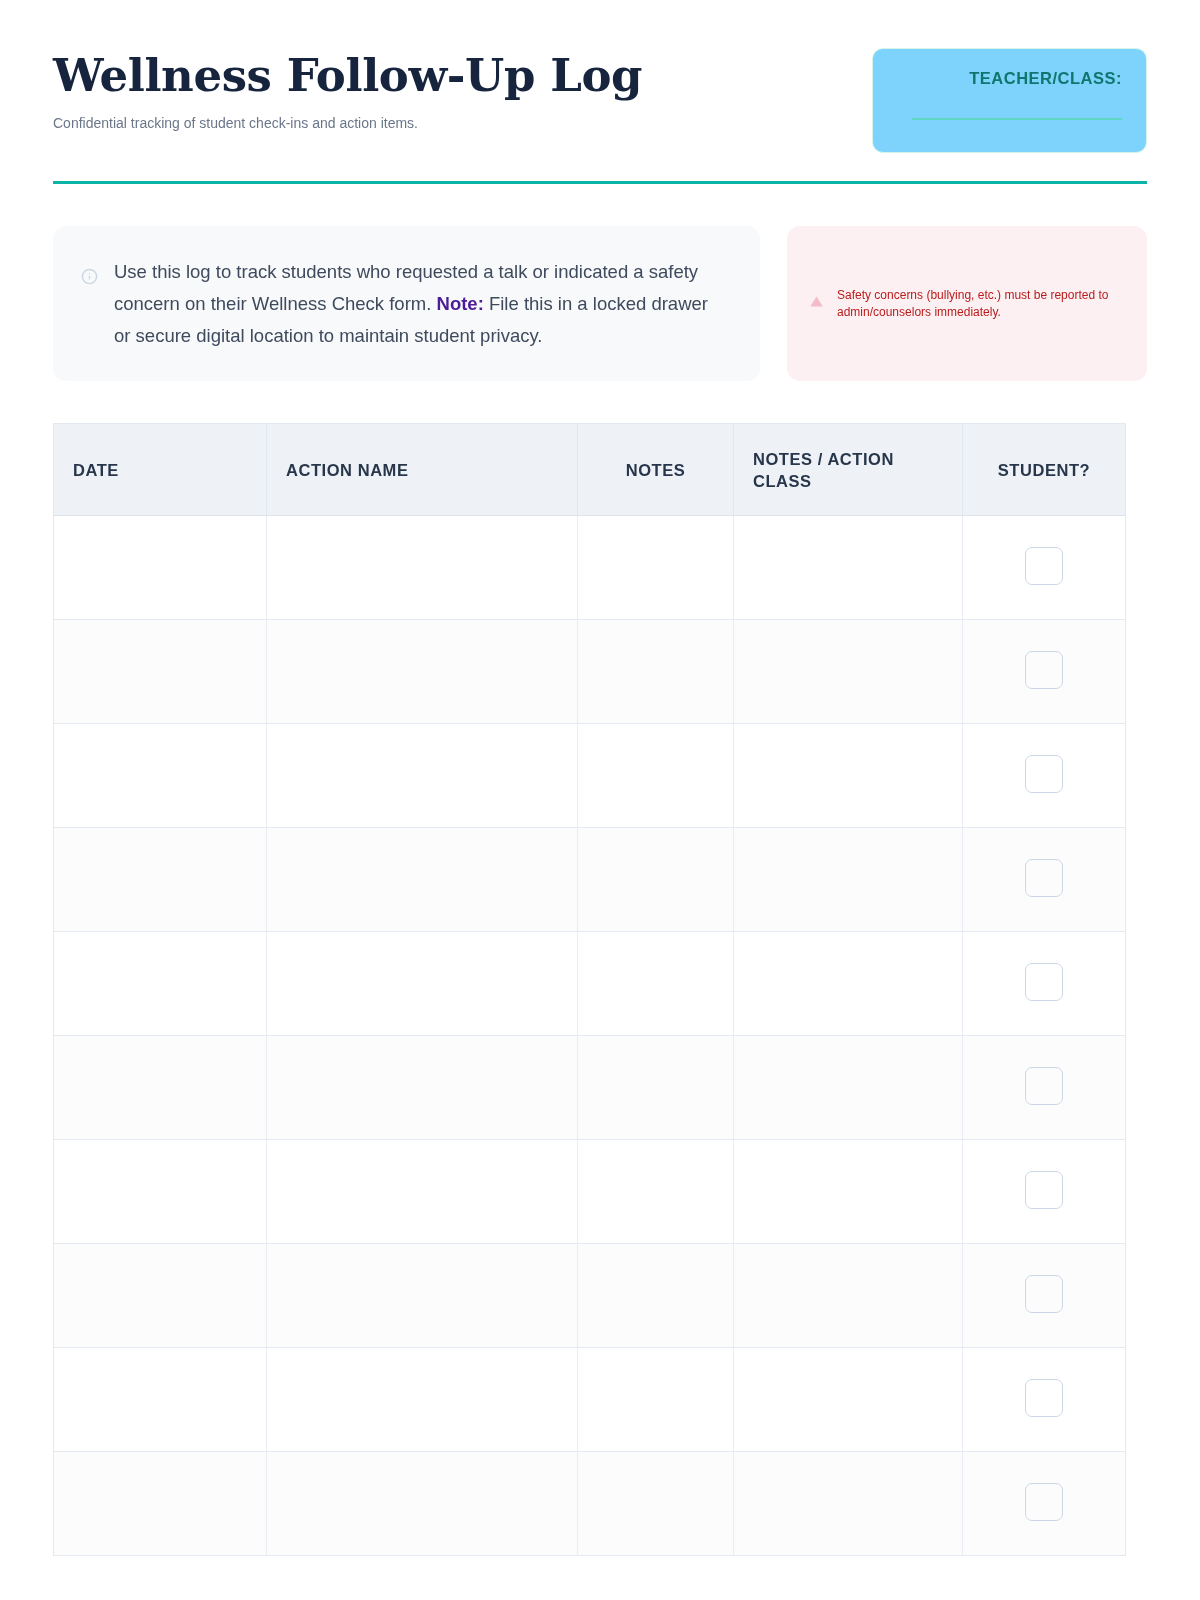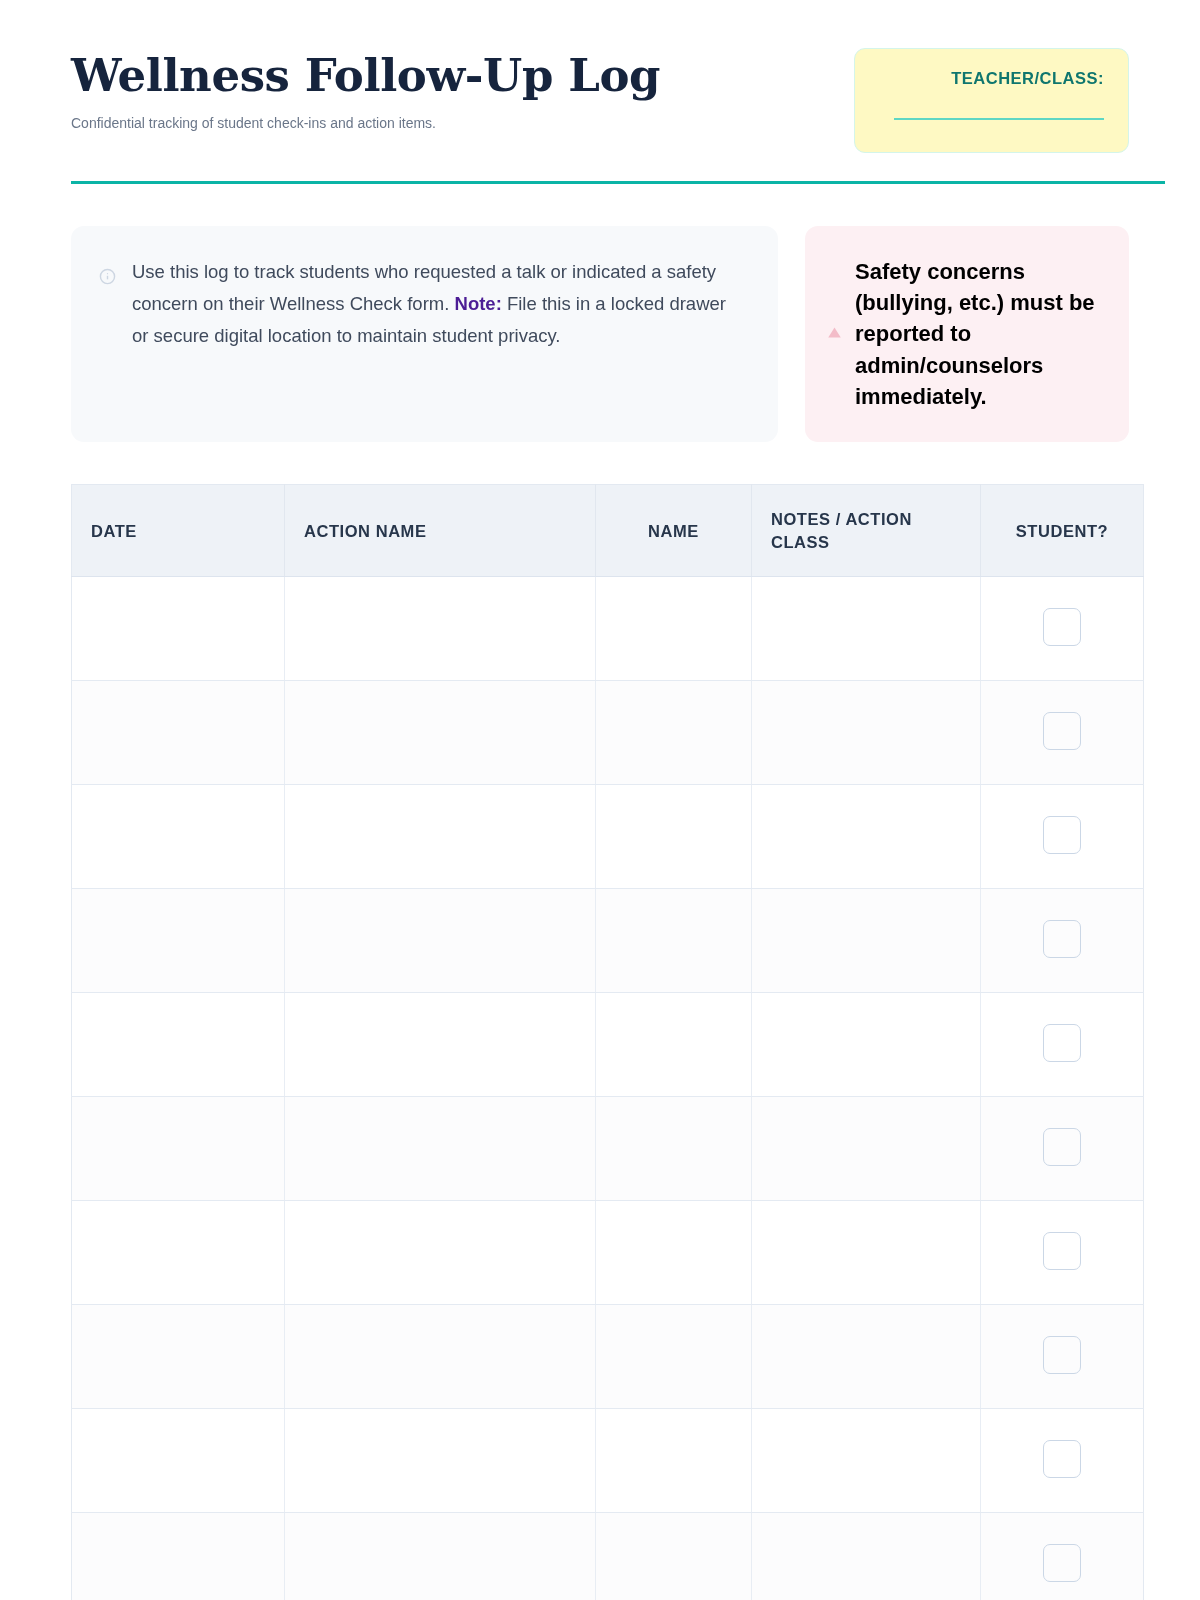--- a/index.html
+++ b/index.html
@@ -9,21 +9,21 @@
     height: 1600px;
     background: #ffffff;
     font-family: "Liberation Sans", sans-serif;
     overflow: hidden;
   }
 
   .page {
     position: relative;
     width: 1200px;
     height: 1148px;
-    padding: 0 71px;
+    padding: 0 53px;
   }
 
   
   .header {
     display: flex;
     align-items: flex-start;
     justify-content: space-between;
     padding-top: 48px;
   }
 
@@ -42,21 +42,21 @@
     margin-top: 13px;
     font-size: 14px;
     font-weight: 400;
     line-height: 1.3;
     color: #6a7689;
   }
 
   .teacher-box {
     width: 275px;
     min-height: 105px;
-    background: #fef9c3;
+    background: #7dd3fc;
     border: 1px solid #d4f5ea;
     border-radius: 11px;
     padding: 20px 24px 18px 24px;
     display: flex;
     flex-direction: column;
     align-items: flex-end;
   }
 
   .teacher-label {
     font-size: 16.5px;
@@ -120,24 +120,24 @@
     gap: 13px;
     align-items: center;
   }
 
   .warn-icon {
     flex: 0 0 auto;
     color: #f3bcc8;
   }
 
   .warn-text {
-    font-size: 22px;
-    font-weight: 700;
+    font-size: 12px;
+    font-weight: 400;
     line-height: 1.42;
-    color: #000000;
+    color: #b91c1c;
   }
 
   
   .log-table {
     margin-top: 42px;
     width: 1072px;
     border-collapse: collapse;
     border: 1px solid #e3e9f1;
     border-radius: 5px;
     table-layout: fixed;
@@ -238,21 +238,21 @@
       <col class="col-date">
       <col class="col-student">
       <col class="col-mood">
       <col class="col-notes">
       <col class="col-resolved">
     </colgroup>
     <thead>
       <tr>
         <th>DATE</th>
         <th>ACTION NAME</th>
-        <th class="center">NAME</th>
+        <th class="center">NOTES</th>
         <th>NOTES / ACTION CLASS</th>
         <th class="center">STUDENT?</th>
       </tr>
     </thead>
     <tbody id="table-body">
         <tr>
           <td></td>
           <td></td>
           <td></td>
           <td></td>

